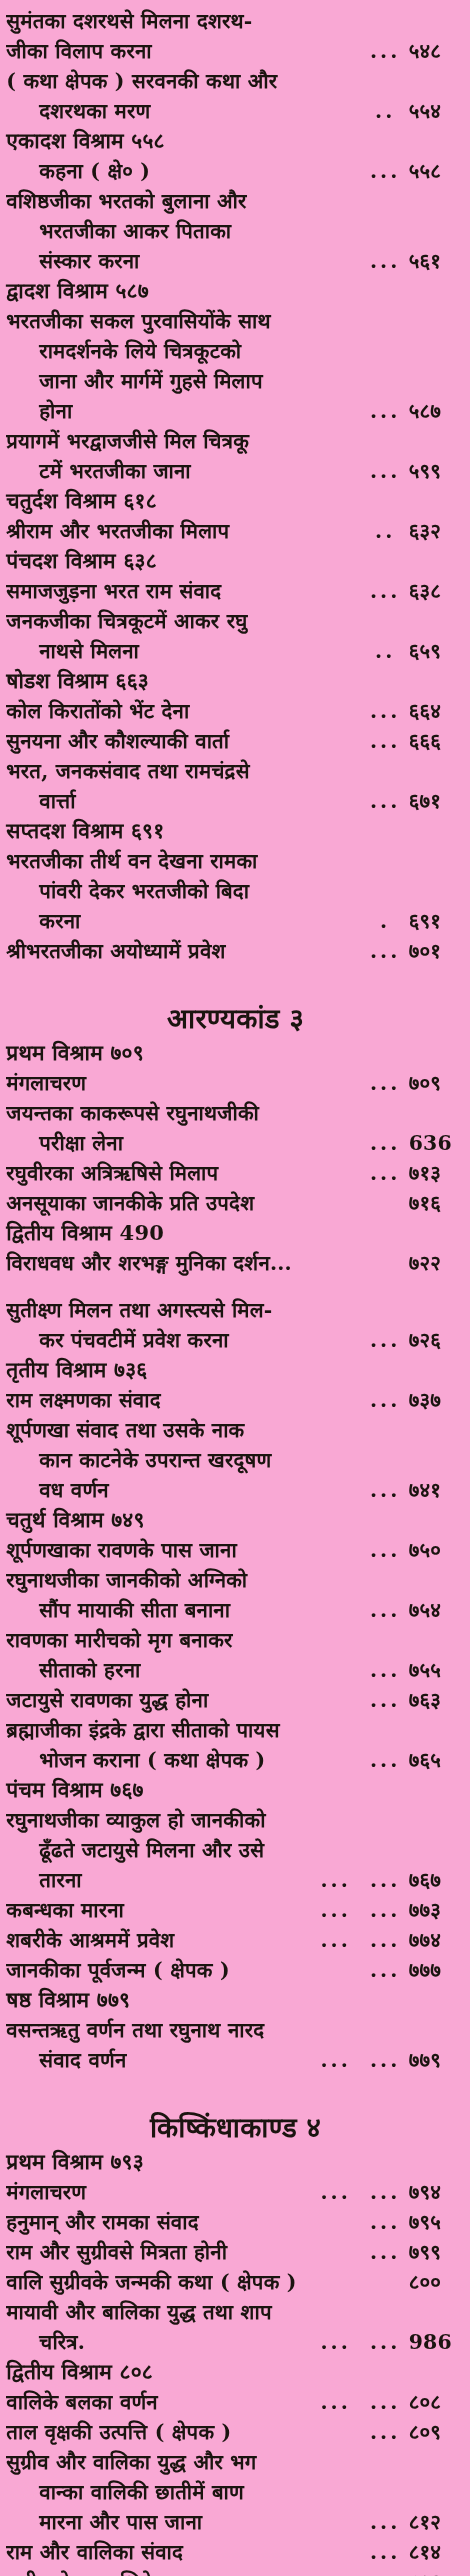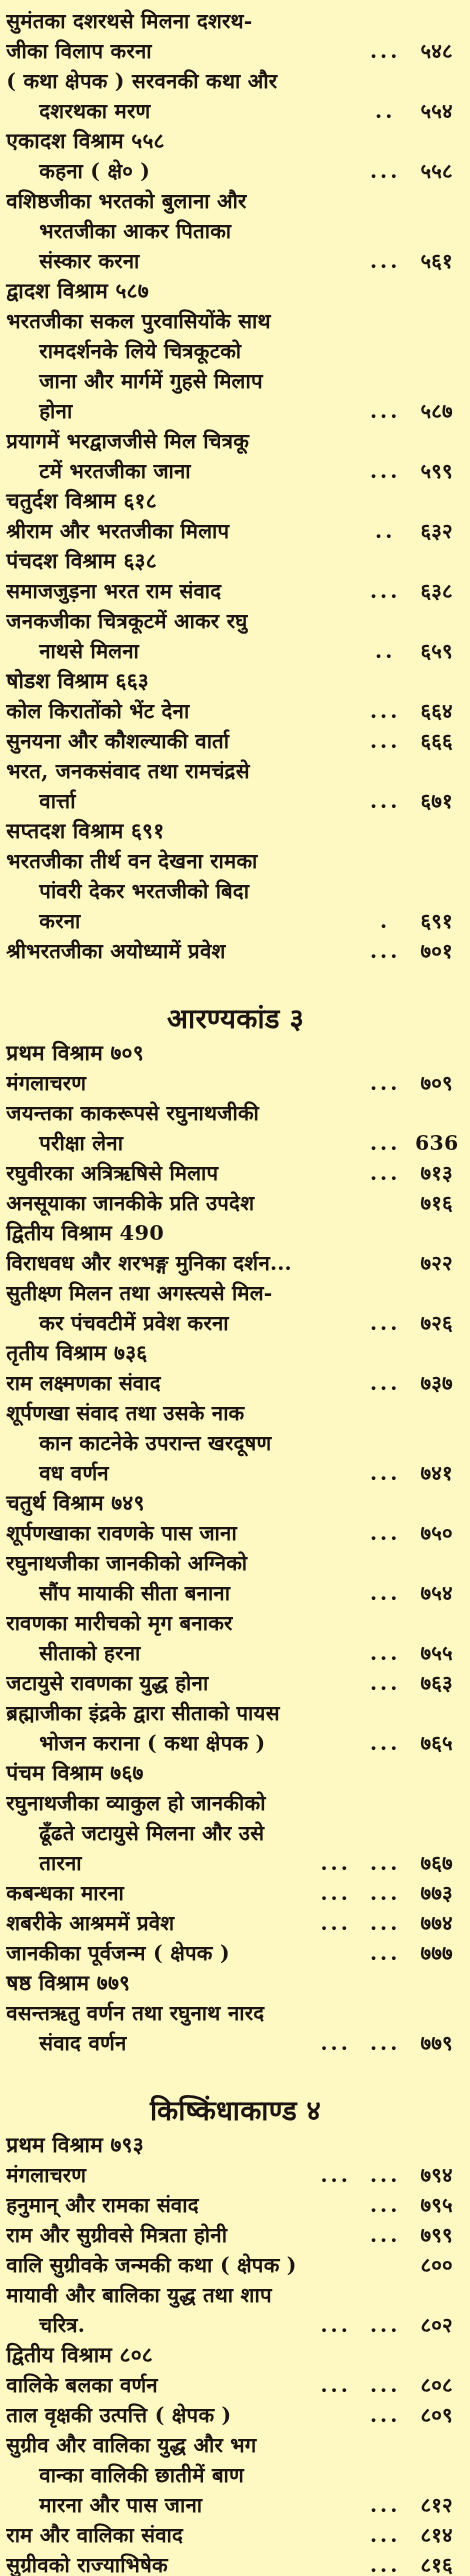--- a/index.html
+++ b/index.html
@@ -1,34 +1,34 @@
 <!DOCTYPE html>
 <html style="font-size:12.6px"><head>
 <meta charset="utf-8">
 <style>
   html,body{margin:0;padding:0;background:#e8e6df;}
   .sheet{
     width:471px;height:2576px;
-    background:#fef9c3;
+    background:#f9a8d4;
     color:#1b1410;
     font-family:"DejaVu Serif","Liberation Serif",serif;
     font-weight:700;
     box-sizing:border-box;
     padding:6.3px 6.3px 4.7px 6.3px;
     overflow:hidden;
     position:relative;
   }
   .row{min-height:30px;line-height:30px;font-size:20.4px;letter-spacing:0.2px;}
   .row.entry{display:flex;align-items:baseline;}
   .row.entry .txt{flex:1 1 auto;white-space:nowrap;overflow:hidden;}
   .row.entry.ind .txt{padding-left:33px;}
-  .row.entry.gap{margin-top:0;}
+  .row.entry.gap{margin-top:17px;}
   .dots1{flex:0 0 52px;text-align:center;letter-spacing:3.1px;font-weight:900;}
   .dots2{flex:0 0 47px;text-align:center;letter-spacing:3.1px;font-weight:900;}
-  .pg{flex:0 0 56px;text-align:center;font-size:20.4px;}
+  .pg{flex:0 0 56px;text-align:left;font-size:20.4px;}
   .row.heading{text-align:left;font-size:21px;font-weight:900;}
   .row.kand{text-align:center;font-size:27.5px;line-height:39px;min-height:39px;font-weight:900;margin-top:33px;}
 </style>
 </head>
 <body>
 
 <div class="sheet">
   <div>
       <div class="row entry">
         <span class="txt">सुमंतका दशरथसे मिलना दशरथ-</span>
@@ -293,21 +293,21 @@
         <span class="txt">वालि सुग्रीवके जन्मकी कथा ( क्षेपक )</span>
         <span class="pg">८००</span>
       </div>
       <div class="row entry">
         <span class="txt">मायावी और बालिका युद्ध तथा शाप</span>
       </div>
       <div class="row entry ind">
         <span class="txt">चरित्र.</span>
         <span class="dots1">...</span>
         <span class="dots2">...</span>
-        <span class="pg">८०२</span>
+        <span class="pg">986</span>
       </div>
       <div class="row heading">द्वितीय विश्राम ८०८</div>
       <div class="row entry">
         <span class="txt">वालिके बलका वर्णन</span>
         <span class="dots1">...</span>
         <span class="dots2">...</span>
         <span class="pg">८०८</span>
       </div>
       <div class="row entry">
         <span class="txt">ताल वृक्षकी उत्पत्ति ( क्षेपक )</span>

